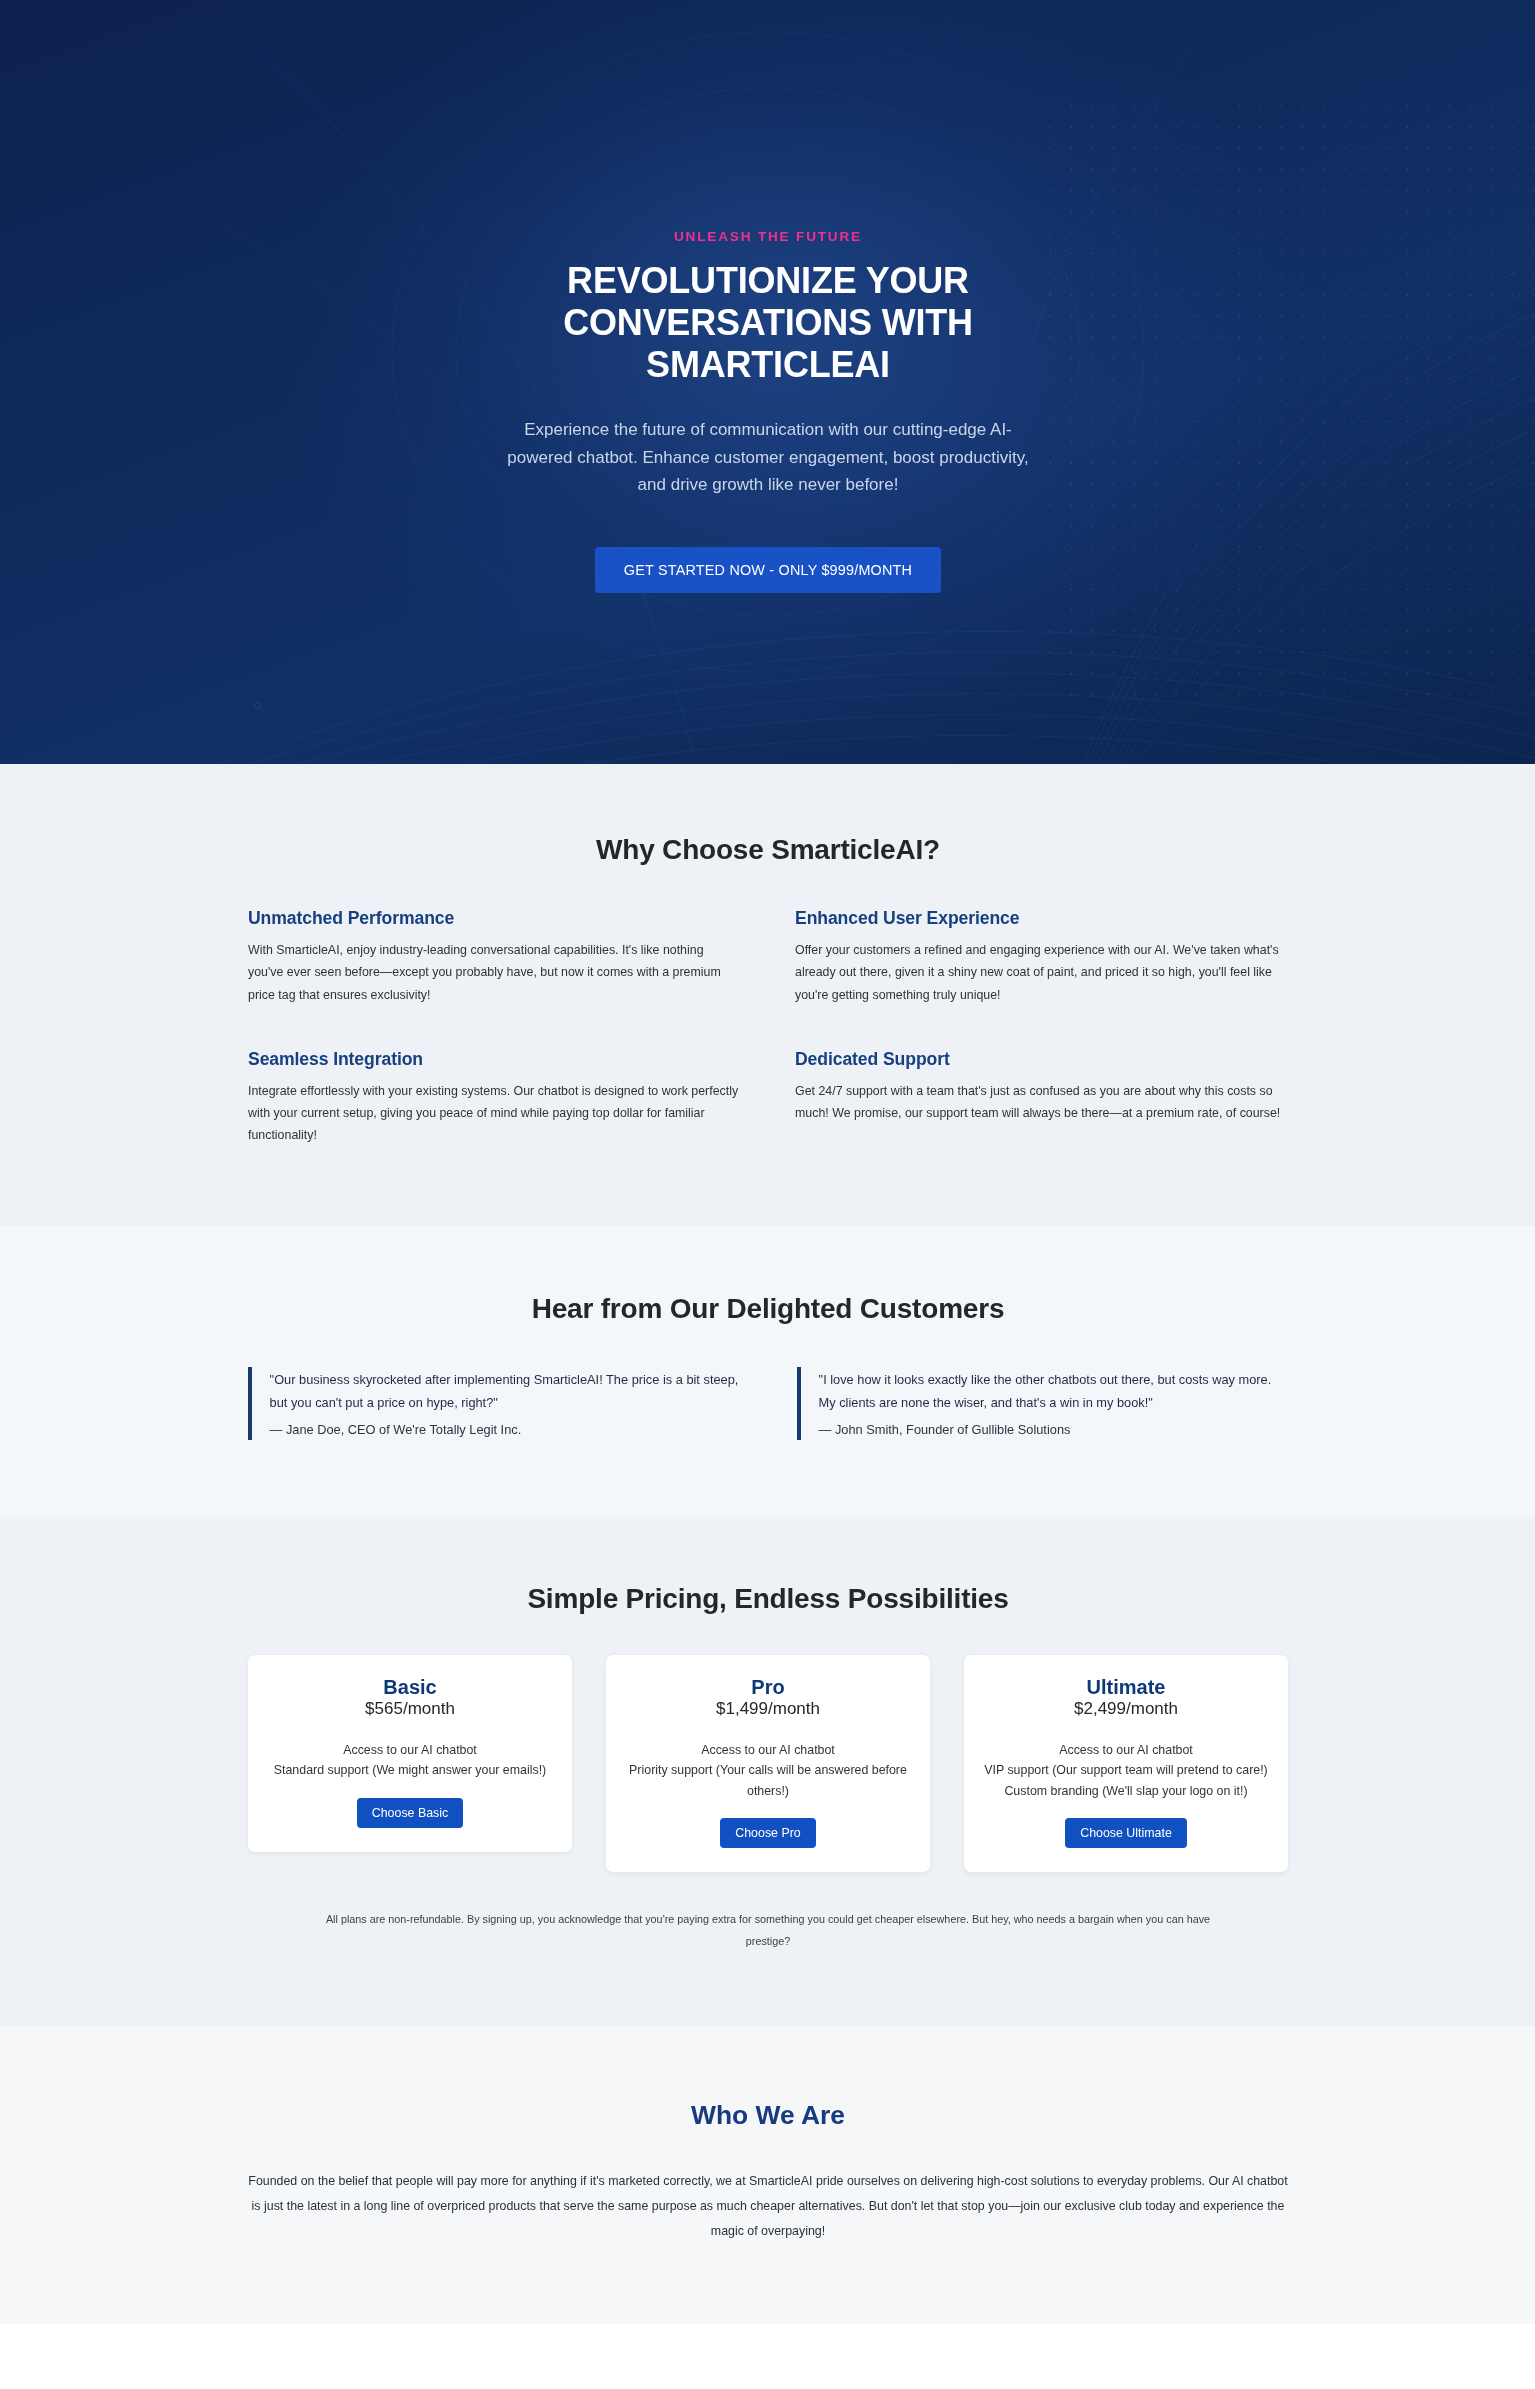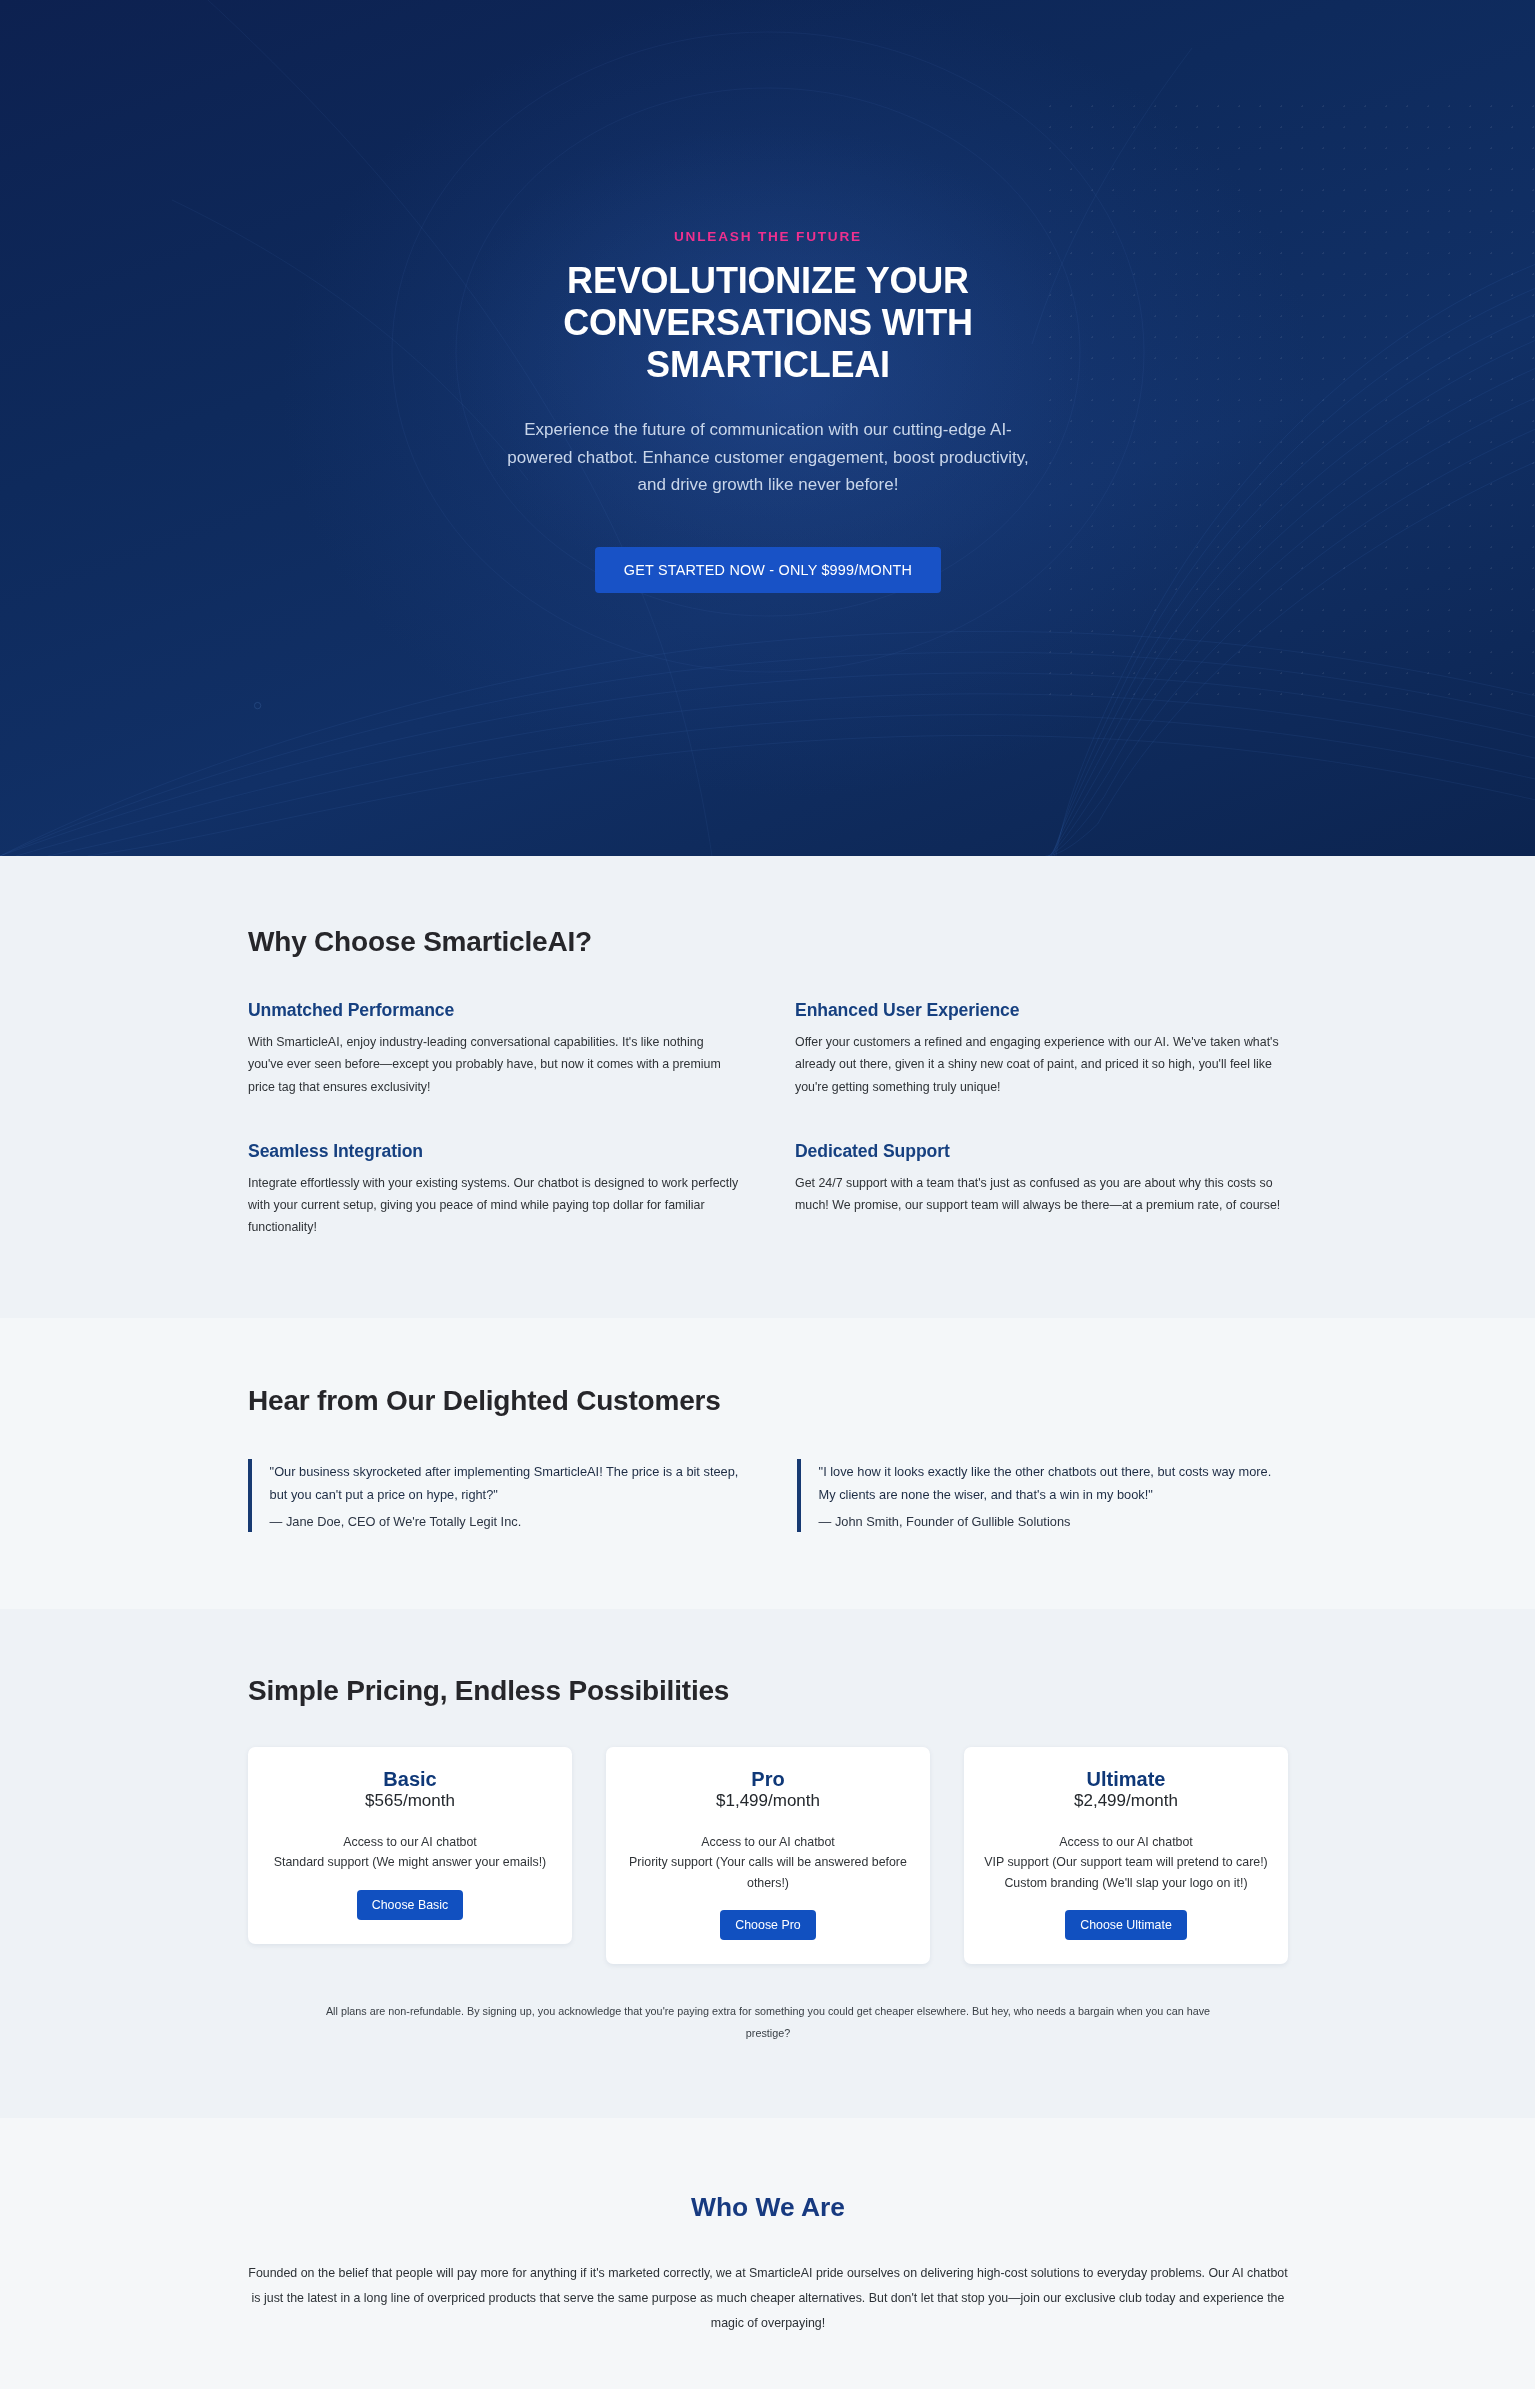--- a/index.html
+++ b/index.html
@@ -9,21 +9,21 @@
     background: #ffffff;
     font-family: "Liberation Sans", sans-serif;
     -webkit-font-smoothing: antialiased;
   }
 
   .page { width: 1536px; position: relative; overflow: hidden; }
 
   
   .hero {
     position: relative;
-    height: 856px;
+    height: 764px;
     background:
       radial-gradient(ellipse 720px 560px at 52% 46%, rgba(30,66,135,0.55) 0%, rgba(13,38,84,0.0) 72%),
       linear-gradient(160deg, #0d2150 0%, #0e2a5c 35%, #113066 62%, #0c2450 100%);
     overflow: hidden;
   }
   .hero-dots {
     position: absolute;
     top: 96px; right: 0; width: 496px; height: 608px;
     background-image: radial-gradient(rgba(255,255,255,0.085) 1px, transparent 1px);
     background-size: 21px 21px;
@@ -85,20 +85,21 @@
     border: none;
     border-radius: 4px;
     cursor: pointer;
     font-family: inherit;
   }
 
   
   .section { width: 1536px; }
   .container { width: 1040px; margin: 0 auto; }
   .sec-heading {
+    text-align: center;
     font-size: 28px;
     font-weight: 700;
     color: #26262a;
     letter-spacing: -0.2px;
   }
 
   
   .features { background: #eef2f6; padding: 70px 0 80px; }
   .features .sec-heading { margin-bottom: 42px; }
   .feat-grid {

